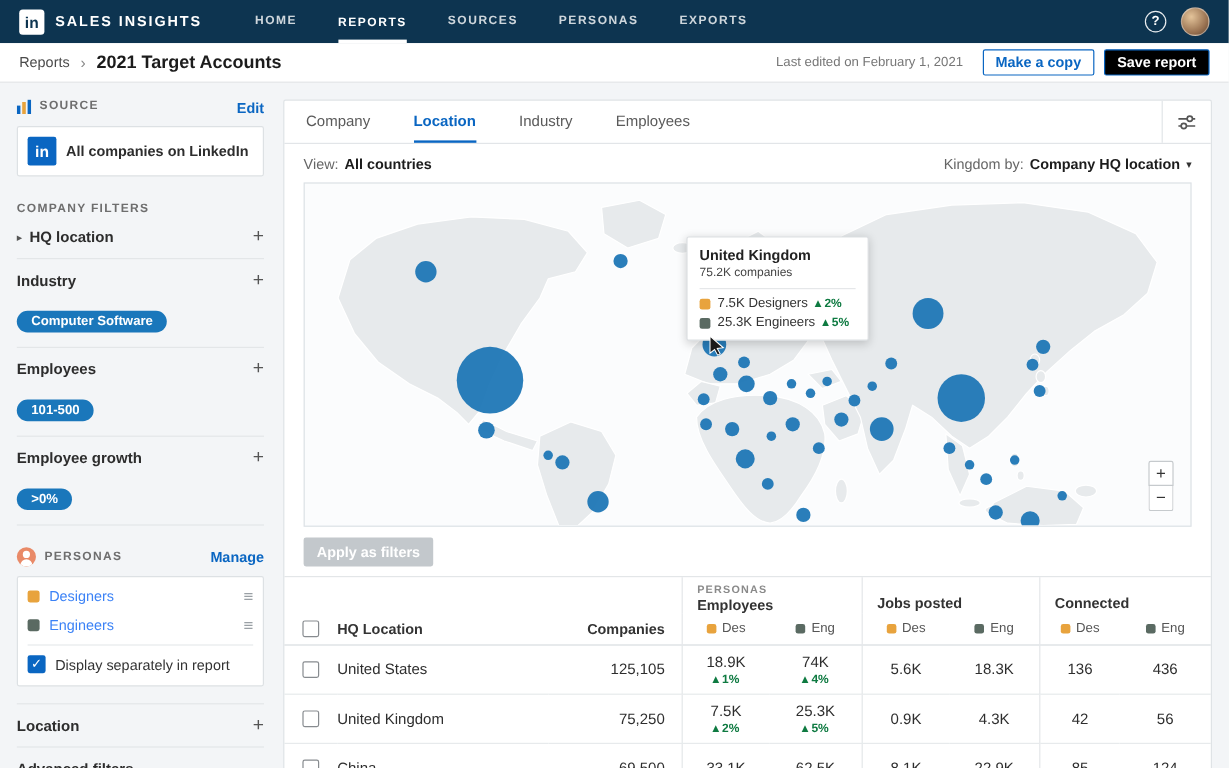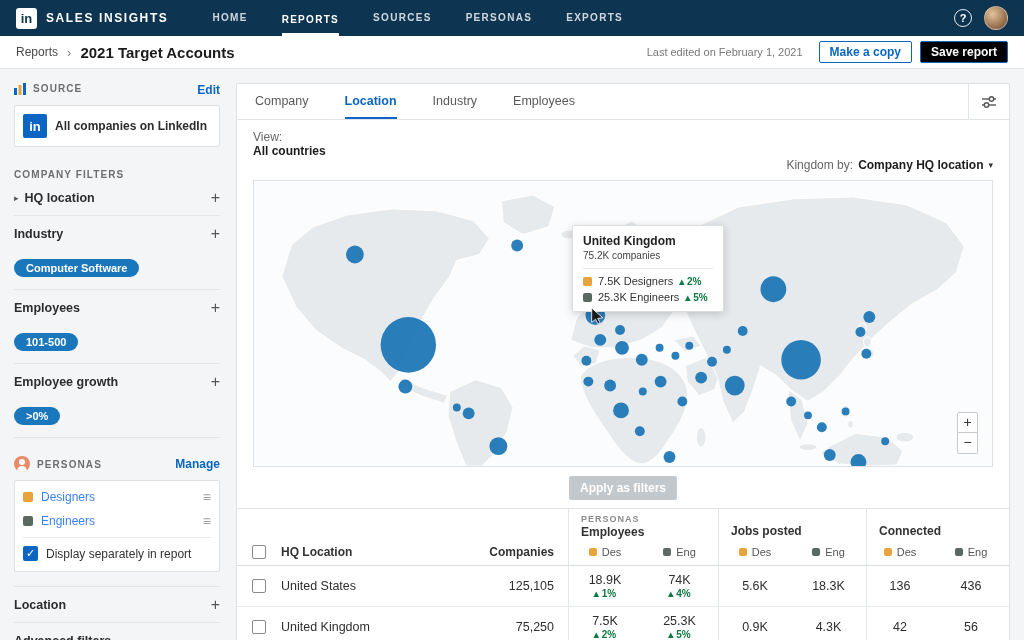--- a/index.html
+++ b/index.html
@@ -79,21 +79,21 @@
   
   .tabs { height:36px; border-bottom:1px solid #e2e5e8; display:flex; align-items:stretch; padding-left:18px; }
   .tab { font-size:12.5px; color:#5a5a5a; display:flex; align-items:center; margin-right:36px;
     cursor:pointer; border-bottom:2px solid transparent; }
   .tab.active { color:#0a66c2; font-weight:700; border-bottom:2px solid #0a66c2; }
   .tabs-spacer { flex:1; }
   .tabs-divider { width:1px; background:#e2e5e8; }
   .tab-settings { width:40px; display:flex; align-items:center; justify-content:center; cursor:pointer; }
 
   
-  .controls { display:flex; align-items:flex-start; padding:10px 16px 8px;flex-direction:column; }
+  .controls { display:flex; align-items:flex-start; padding:10px 16px 8px; }
   .ctl-label { font-size:12px; color:#666; margin-right:5px; }
   .ctl-value { font-size:12px; font-weight:700; color:#1c1c1c; cursor:pointer; }
   .ctl-right { margin-left:auto; display:flex; align-items:center; }
   .ctl-caret { font-size:9px; color:#333; margin-left:5px; }
 
   
   .map { position:relative; margin:0 16px; height:287px; border:1px solid #dde1e5; background:#fbfcfd; overflow:hidden; }
   .map svg.world { position:absolute; inset:0; width:100%; height:100%; }
   .land { fill:#e7eaec; stroke:#ffffff; stroke-width:1; stroke-linejoin:round; }
   .bubble { fill:#1f77b6; opacity:.95; cursor:pointer; }
@@ -107,21 +107,21 @@
   .tt-label { font-size:11px; color:#333; }
   .tt-chg { font-size:10px; color:#0e7a41; font-weight:700; margin-left:6px; }
   .cursor { position:absolute; left:336px; top:126px; z-index:6; }
   .zoom { position:absolute; right:14px; bottom:12px; display:flex; flex-direction:column; z-index:4; }
   .zoom-btn { width:21px; height:21px; background:#fff; border:1px solid #c6cacd; color:#333;
     font-size:14px; line-height:19px; text-align:center; cursor:pointer; }
   .zoom-btn.in { border-radius:2px 2px 0 0; }
   .zoom-btn.out { border-radius:0 0 2px 2px; border-top:none; }
 
   
-  .apply-row { display:flex; justify-content:center; padding:9px 16px 8px; }
+  .apply-row { display:flex; justify-content:flex-start; padding:9px 16px 8px; }
   .apply-btn { background:#c3c8cc; color:#fff; font-size:12px; font-weight:600; border:none;
     border-radius:2px; padding:5px 11px; cursor:pointer; }
 
   
   .tbl { border-top:1px solid #e3e6e8; }
   .thead, .trow { display:grid; grid-template-columns:44px minmax(120px,1.1fr) 112px 72px 78px 72px 76px 66px 76px; }
   .thead { grid-template-rows:30px 26px; border-bottom:1px solid #d8dcdf; }
   .th { display:flex; align-items:center; }
   .sep-r { border-right:1px solid #e4e7e9; }
   .g-space { grid-column:3; grid-row:1; }

